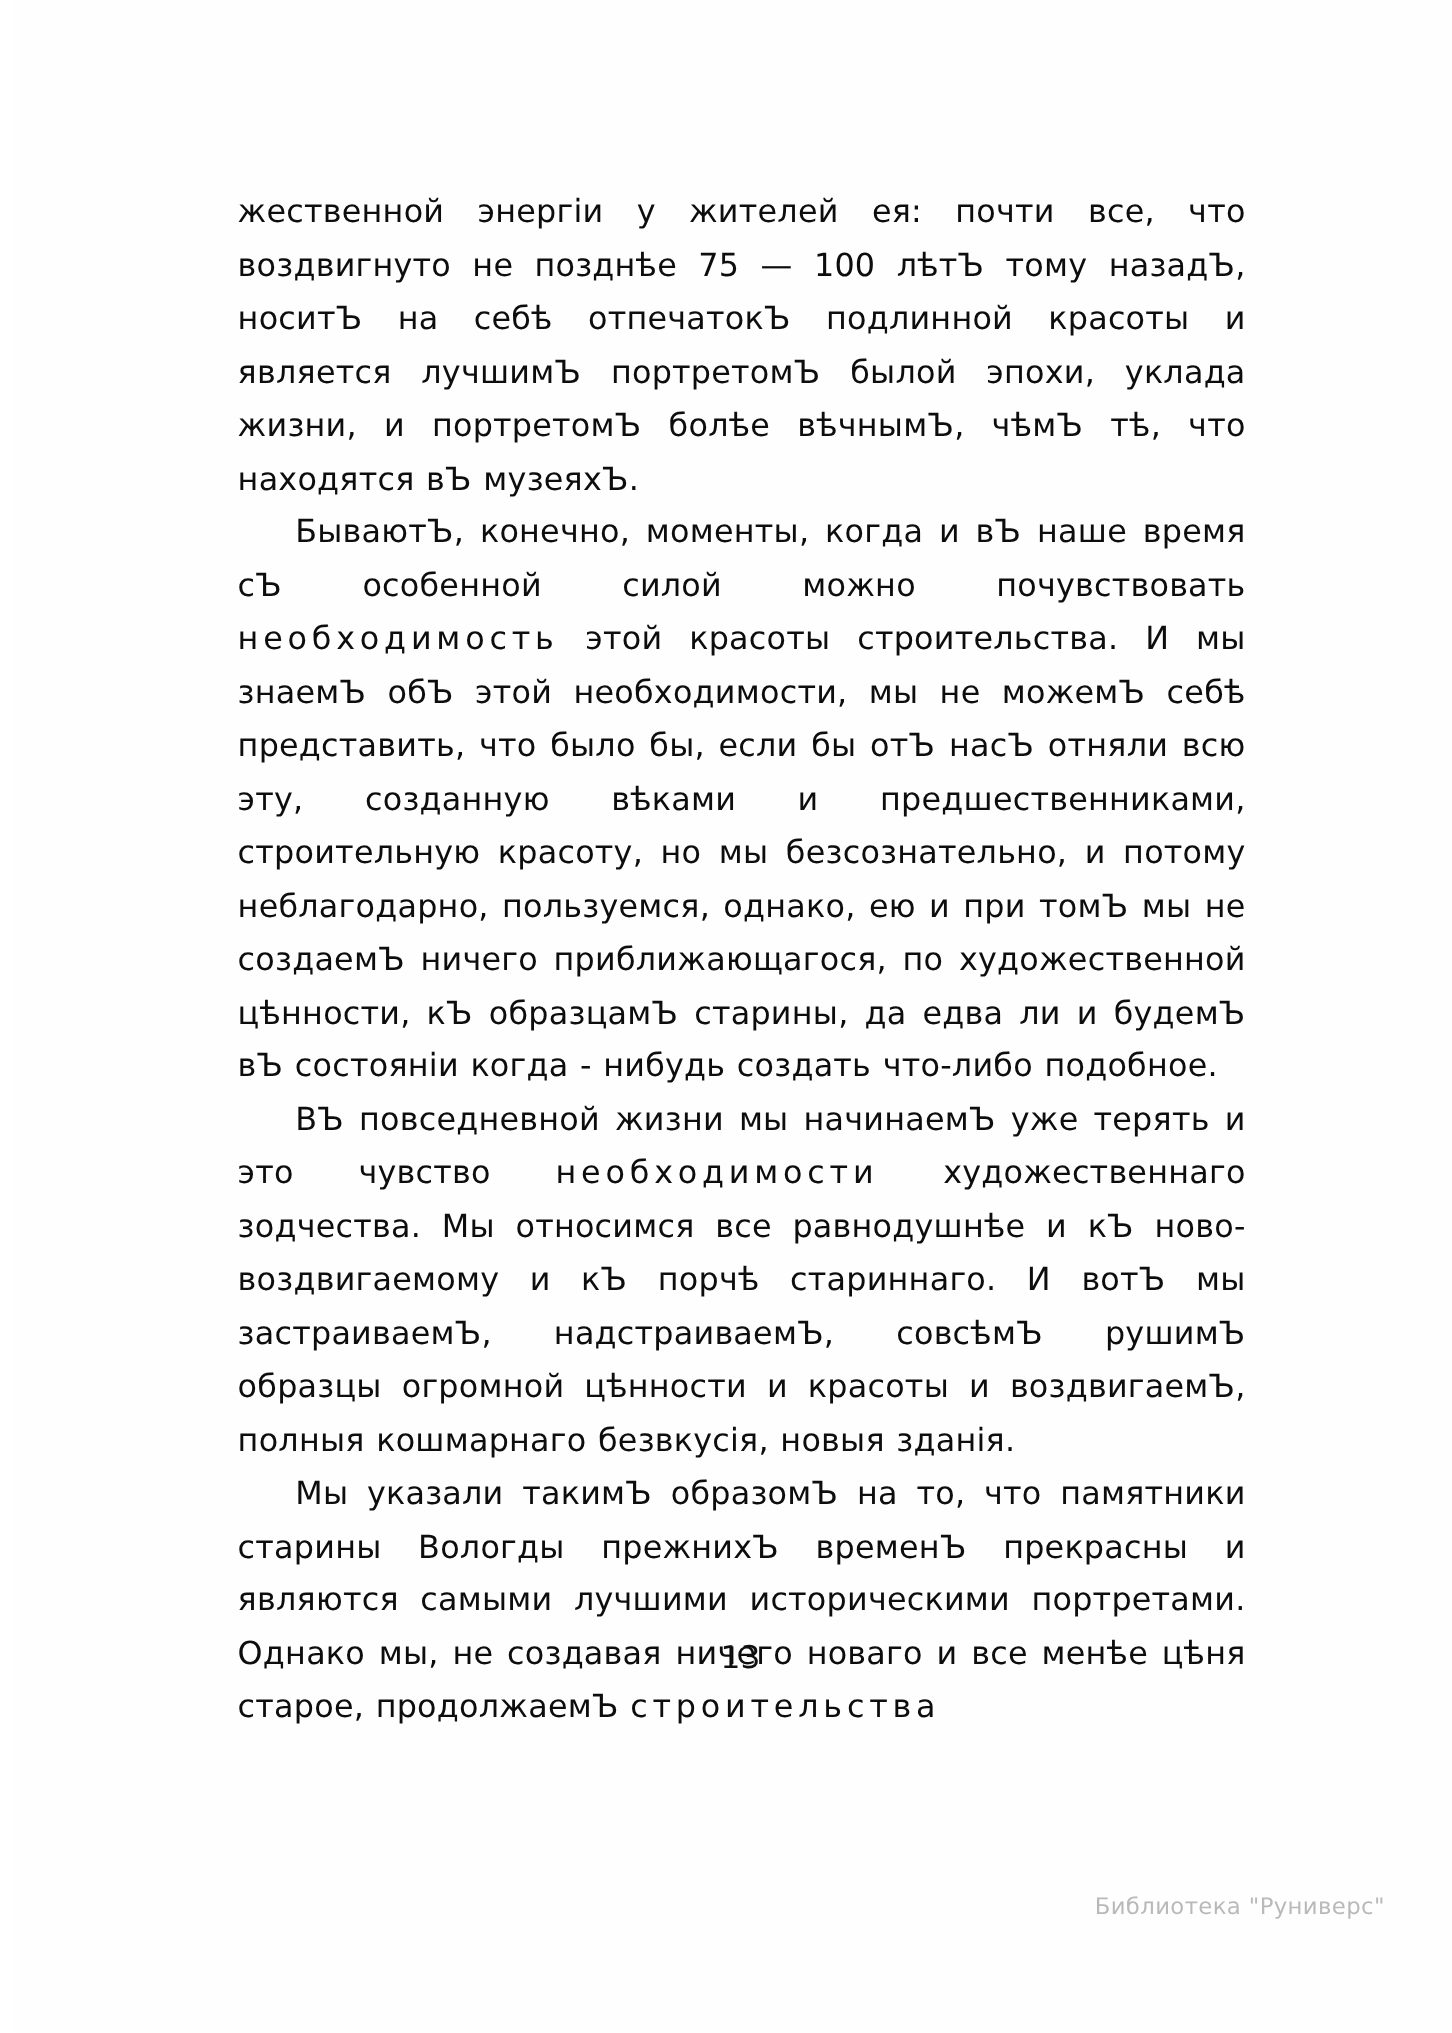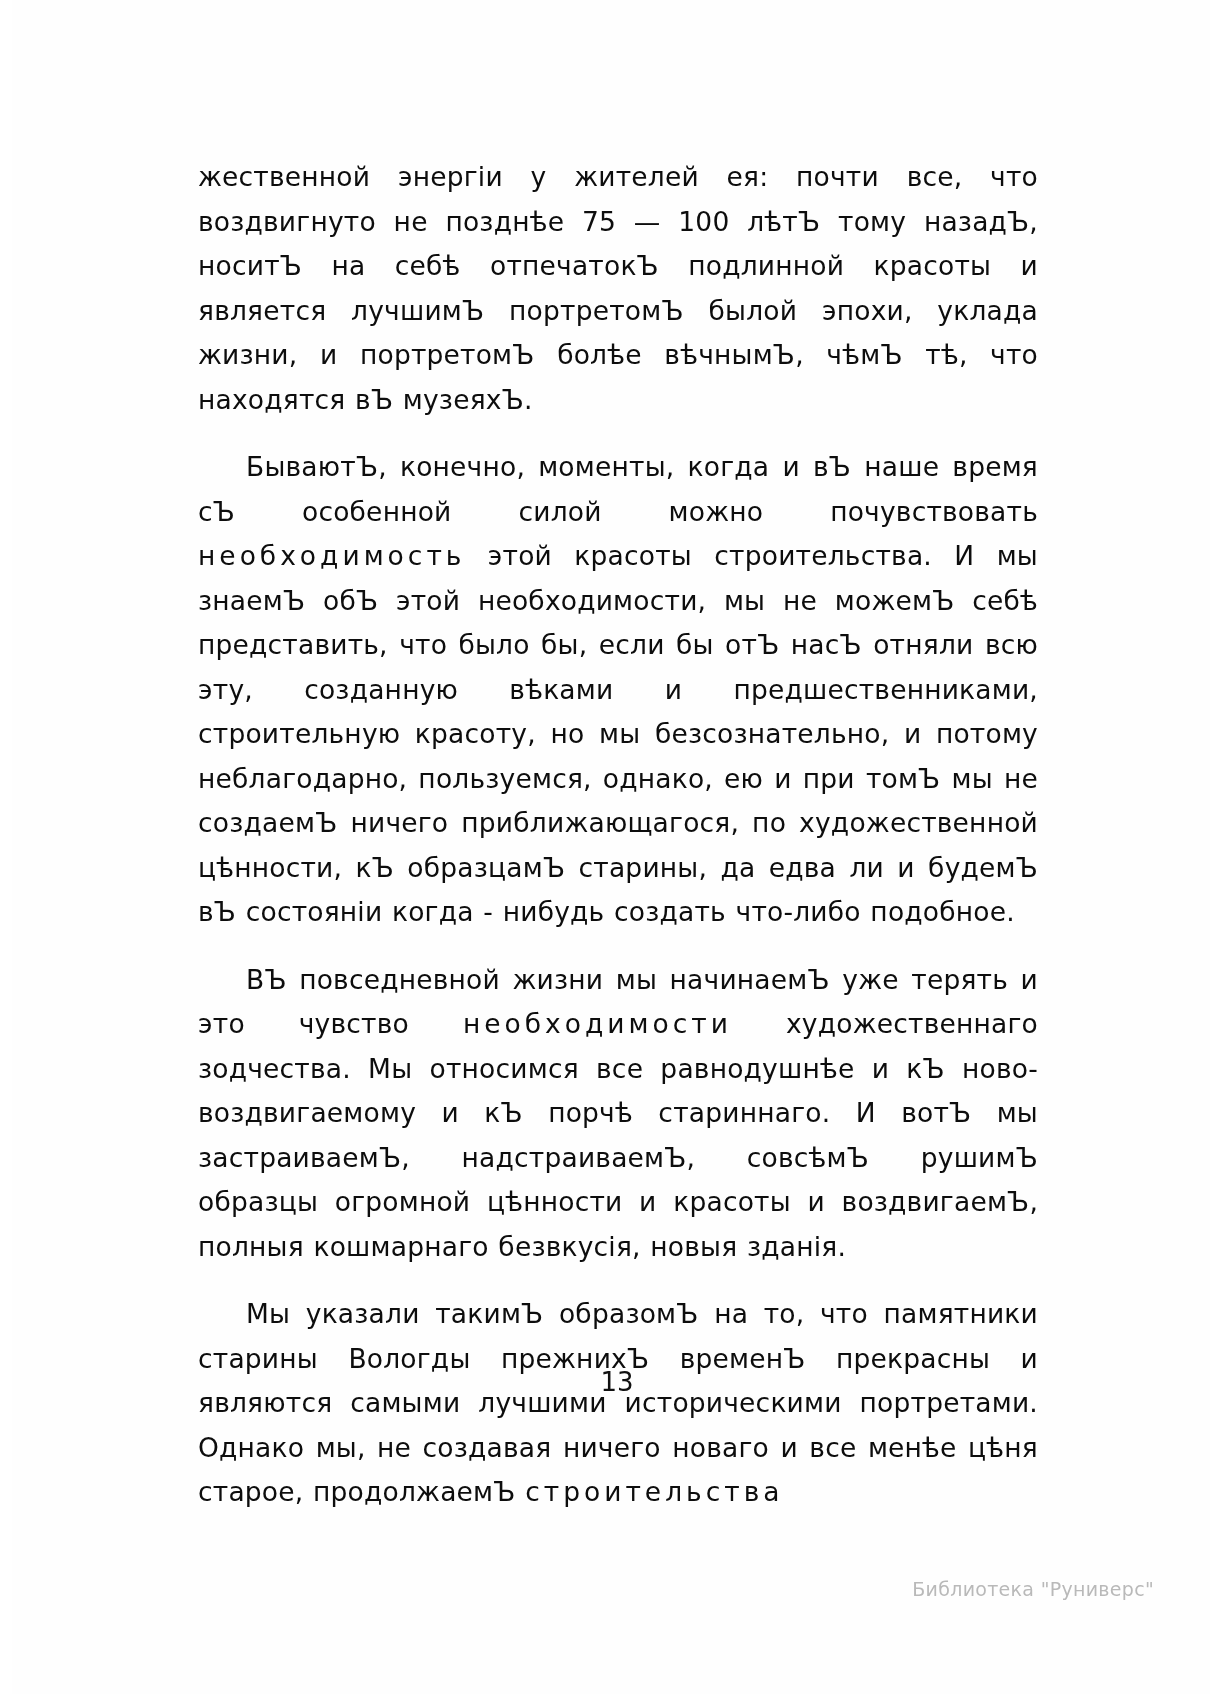--- a/index.html
+++ b/index.html
@@ -33,21 +33,20 @@
     font-size: 26.5px;
     line-height: 44.5px;
     text-align: justify;
     text-justify: inter-word;
     letter-spacing: 0.2px;
     word-spacing: 1px;
     color: #0d0d0d;
   }
   p.para.indent {
     text-indent: 48px;
-    margin-top: 23px;
   }
   .spaced {
     letter-spacing: 4px;
   }
   .page-number {
     position: absolute;
     left: 0;
     top: 1367px;
     width: 1210px;
     text-align: center;

